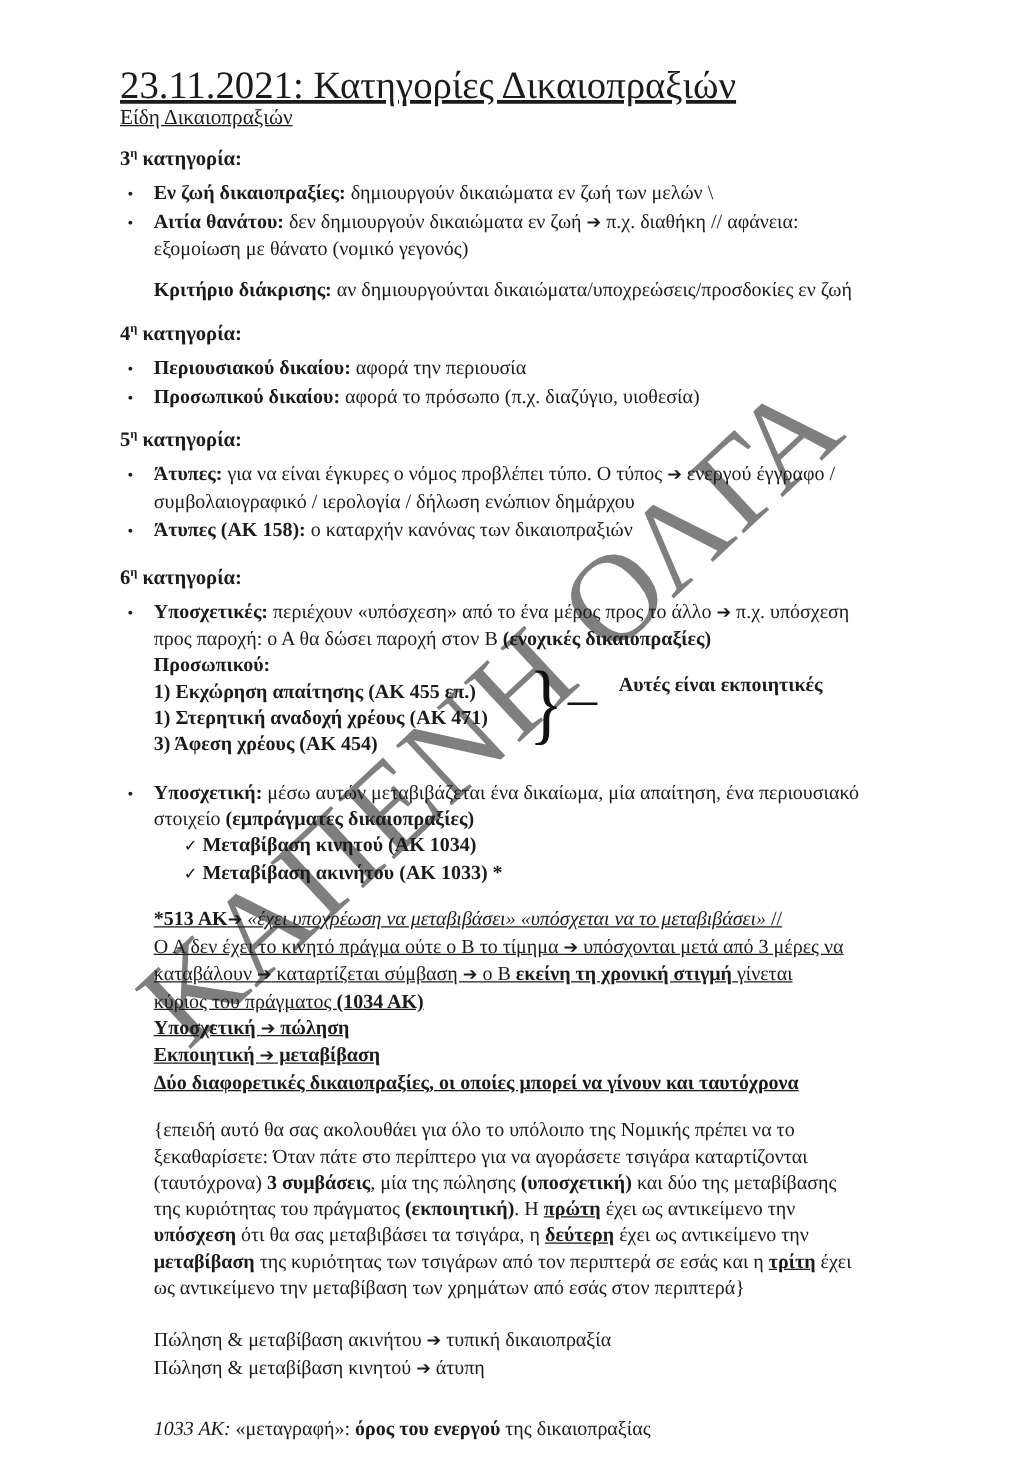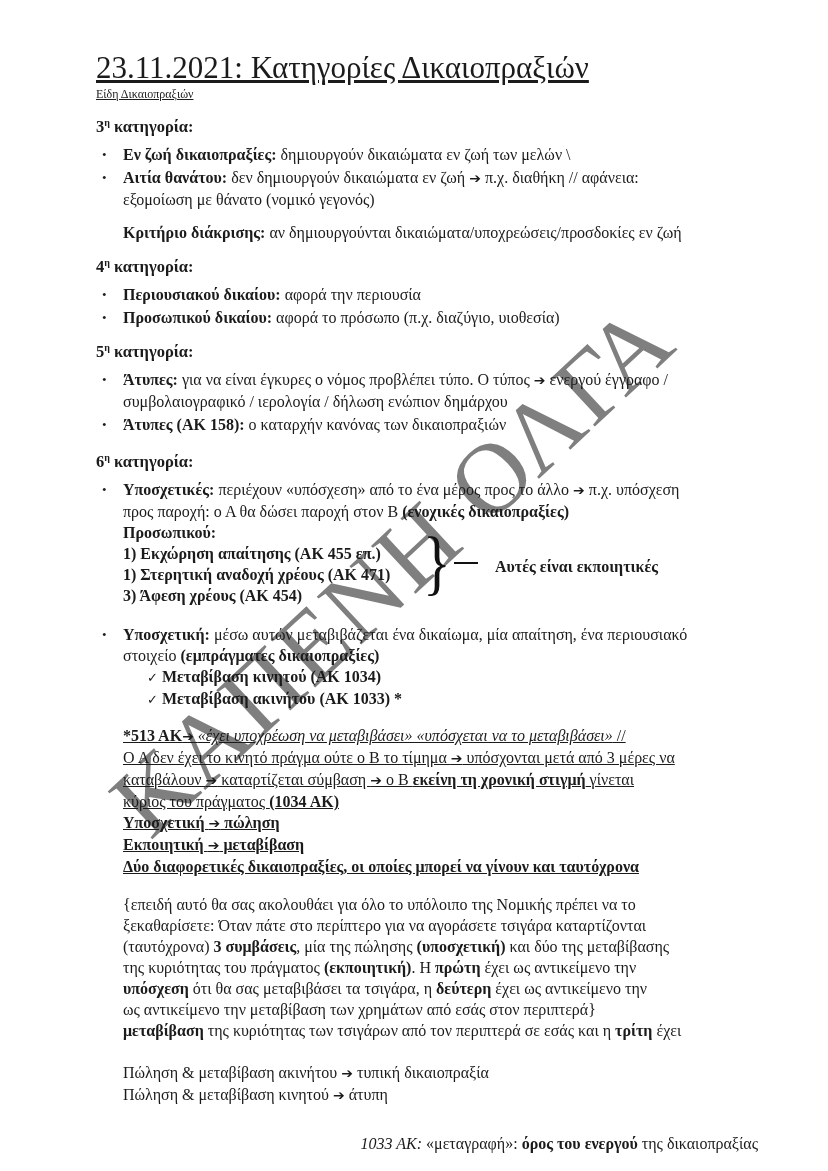--- a/index.html
+++ b/index.html
@@ -29,51 +29,51 @@
     padding:54px 70px 0 96px;
   }
   .doc-title{
     font-size:31px;
     font-weight:400;
     margin:0;
     text-decoration:underline;
     line-height:28px;
   }
   .doc-subtitle{
-    font-size:12px;
+    font-size:17px;
     text-decoration:underline;
     margin-top:3px;
     line-height:18px;
   }
   .line{line-height:21px;white-space:pre;}
   .block.heading{margin:13px 0 7px 0;font-size:16.5px;}
   .block.note{margin-left:27px;margin-top:11px;}
   .block.para{margin-left:27px;margin-top:14px;}
   .block.bullets{margin-top:4px;}
   .li{display:flex;margin-top:2px;}
   .marker{width:27px;padding-left:6px;box-sizing:border-box;font-size:13px;line-height:21px;}
   .li-text{flex:1;}
   .line.ind{padding-left:24px;}
   .b{font-weight:bold;}
   .i{font-style:italic;}
-  .u{}
+  .u{text-decoration:underline;}
   .sup{vertical-align:super;font-size:10px;line-height:0;}
   .icon{font-family:"DejaVu Sans",sans-serif;}
   .icon.arrow{font-size:14px;}
   .icon.check{font-size:13px;}
   .rel{position:relative;}
   .brace-group{position:absolute;left:300px;top:50px;width:280px;height:70px;}
   .brace-glyph{
     position:absolute;left:0;top:-5px;
     font-size:72px;line-height:76px;
     transform:scaleX(0.8);transform-origin:left center;
     font-weight:400;color:#111;
   }
   .brace-dash{position:absolute;left:31px;top:33px;width:24px;border-top:2.5px solid #111;}
-  .brace-label{position:absolute;left:72px;top:29px;font-weight:bold;white-space:nowrap;}
+  .brace-label{position:absolute;left:72px;top:11px;font-weight:bold;white-space:nowrap;}
 </style>
 </head>
 <body>
 
 <div class="page" style="color: rgb(27, 27, 27);">
   <div class="watermark" style="color: rgb(127, 127, 127);">ΚΑΠΕΝΗ ΟΛΓΑ</div>
   <div class="content">
     <h1 class="doc-title">23.11.2021: Κατηγορίες Δικαιοπραξιών</h1>
     <div class="doc-subtitle">Είδη Δικαιοπραξιών</div>
     <div id="doc-body">
@@ -173,25 +173,25 @@
           <div class="line"><span class="b">Υποσχετική </span><span class="icon arrow b">➔</span><span class="b"> πώληση</span></div>
           <div class="line"><span class="b">Εκποιητική </span><span class="icon arrow b">➔</span><span class="b"> μεταβίβαση</span></div>
           <div class="line"><span class="b">Δύο διαφορετικές δικαιοπραξίες, οι οποίες μπορεί να γίνουν και ταυτόχρονα</span></div>
         </div>
         <div class="block para" style="margin-top: 17px;">
           <div class="line"><span>{επειδή αυτό θα σας ακολουθάει για όλο το υπόλοιπο της Νομικής πρέπει να το</span></div>
           <div class="line"><span>ξεκαθαρίσετε: Όταν πάτε στο περίπτερο για να αγοράσετε τσιγάρα καταρτίζονται</span></div>
           <div class="line"><span>(ταυτόχρονα) </span><span class="b">3 συμβάσεις</span><span>, μία της πώλησης </span><span class="b">(υποσχετική)</span><span> και δύο της μεταβίβασης</span></div>
           <div class="line"><span>της κυριότητας του πράγματος </span><span class="b">(εκποιητική)</span><span>. Η </span><span class="b u">πρώτη</span><span> έχει ως αντικείμενο την</span></div>
           <div class="line"><span class="b">υπόσχεση</span><span> ότι θα σας μεταβιβάσει τα τσιγάρα, η </span><span class="b u">δεύτερη</span><span> έχει ως αντικείμενο την</span></div>
+          <div class="line"><span class="b">μεταβίβαση</span><span> της κυριότητας των τσιγάρων από τον περιπτερά σε εσάς και η </span><span class="b u">τρίτη</span><span> έχει</span></div>
           <div class="line"><span>ως αντικείμενο την μεταβίβαση των χρημάτων από εσάς στον περιπτερά}</span></div>
-          <div class="line"><span class="b">μεταβίβαση</span><span> της κυριότητας των τσιγάρων από τον περιπτερά σε εσάς και η </span><span class="b u">τρίτη</span><span> έχει</span></div>
         </div>
         <div class="block para" style="margin-top: 21px;">
           <div class="line"><span>Πώληση &amp; μεταβίβαση ακινήτου </span><span class="icon arrow">➔</span><span> τυπική δικαιοπραξία</span></div>
           <div class="line"><span>Πώληση &amp; μεταβίβαση κινητού </span><span class="icon arrow">➔</span><span> άτυπη</span></div>
         </div>
-        <div class="block para" style="margin-top: 27px; text-align: right;">
+        <div class="block para" style="margin-top: 27px;">
           <div class="line"><span class="i">1033 ΑΚ:</span><span> «μεταγραφή»: </span><span class="b">όρος του ενεργού</span><span> της δικαιοπραξίας</span></div>
         </div>
       </div>
   </div>
 </div>
 
 </body></html>

